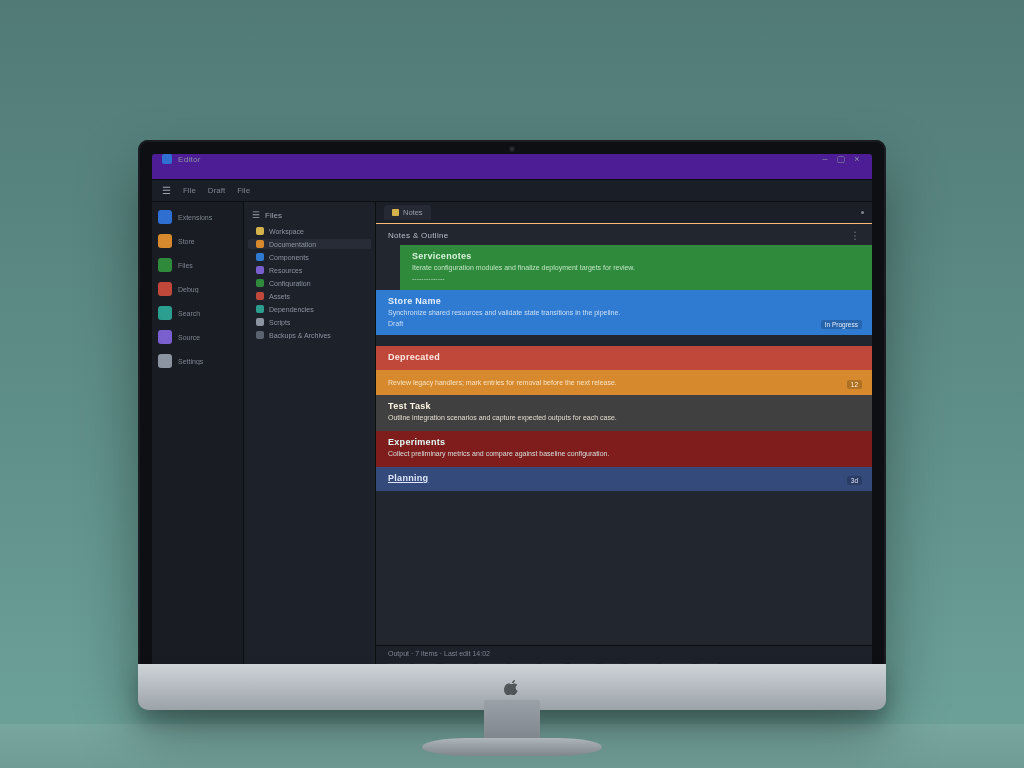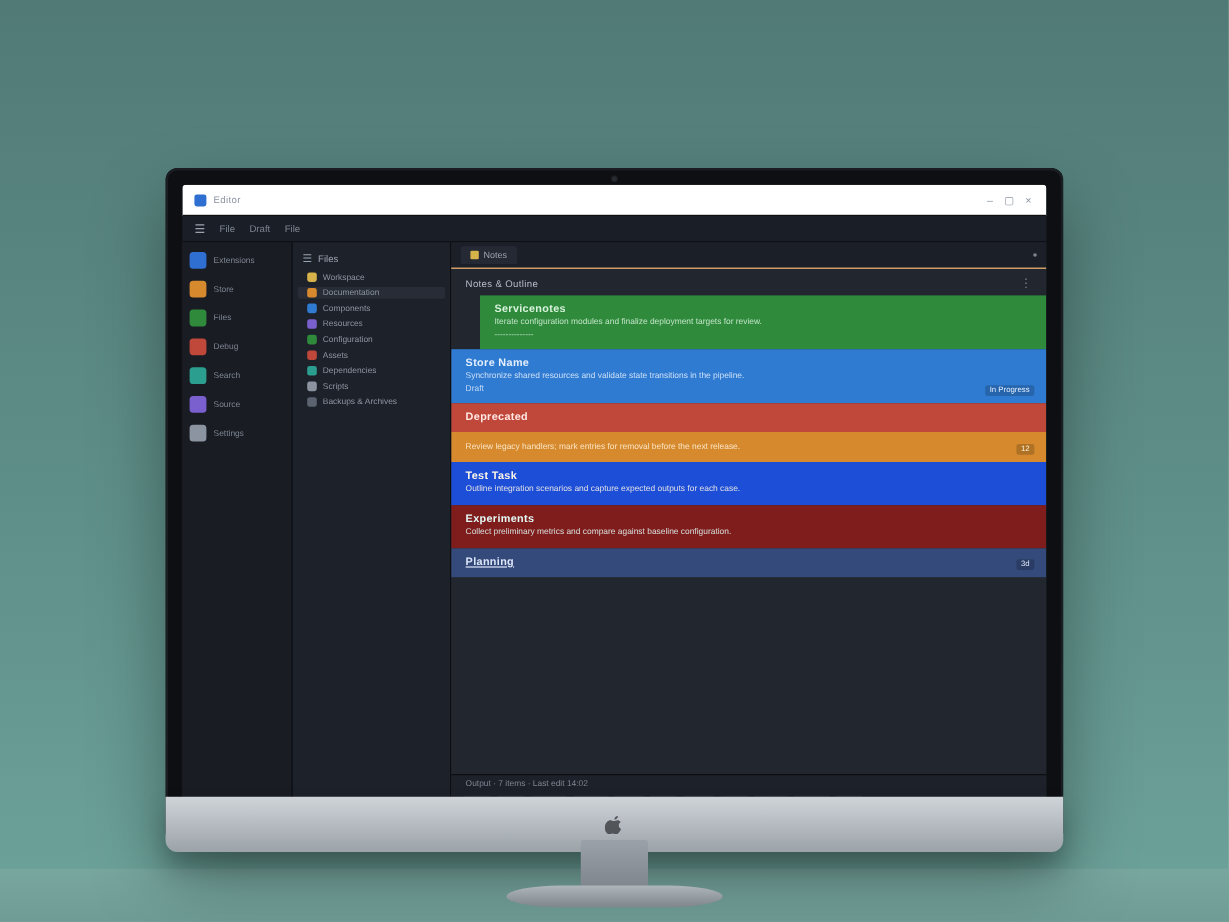--- a/index.html
+++ b/index.html
@@ -53,22 +53,22 @@
   }
   .apple { width:16px; height:16px; fill:#3a3d41; opacity:.8; }
   .desk {
     position:absolute; left:0; top:724px; width:1024px; height:44px;
     background: linear-gradient(180deg,#78a7a0, #6f9d96);
   }
 
   
   .titlebar {
     grid-column: 1 / 4; grid-row: 1;
-    background: #ffffff;
-    display:flex; align-items:center; gap:8px; padding:0 10px;
+    background: #4c1d95;
+    display:flex; align-items:flex-start; gap:8px; padding:0 10px;
     border-bottom:1px solid #0c0e12;
   }
   .titlebar .left, .titlebar .right { display:flex; align-items:center; gap:6px; }
   .titlebar .spacer { flex:1; }
   .win-icon { width:10px;height:10px; background:#2f6fd1; border-radius:2px; }
   .title-lbl { font-size:8px; color:#8c94a1; letter-spacing:.3px; }
   .win-btn { width:10px; height:10px; color:#8c94a1; font-size:9px; line-height:10px; text-align:center; cursor:pointer; }
 
   
   .topmenu {
@@ -130,23 +130,23 @@
 
   .cards { flex:1; overflow:hidden; display:flex; flex-direction:column; }
   .card { padding:6px 12px 8px; position:relative; }
   .card-title { font-size:9px; font-weight:600; letter-spacing:.3px; }
   .card-sub { font-size:7px; opacity:.85; margin-top:2px; line-height:1.4; }
   .card-sub2 { font-size:7px; opacity:.8; margin-top:2px; }
   .card-badge { position:absolute; right:10px; bottom:6px; font-size:6.5px; padding:1px 4px; border-radius:2px; background:rgba(0,0,0,.18); }
 
   .c-green  { background:#2f8a3c; color:#d8f3dc;margin-left:24px; }
   .c-blue   { background:#2f7bd1; color:#e4efff; }
-  .c-red    { background:#c0483b; color:#ffe7e3; }
+  .c-red    { background:#c0483b; color:#ffe7e3;margin-top:11px; }
   .c-orange { background:#d68a2d; color:#fff2dd; }
-  .c-amber  { background:#1d4ed8; color:#fff7e6; }
+  .c-amber  { background:#404040; color:#fff7e6; }
   .c-teal   { background:#7f1d1d; color:#e3fbf7; }
   .c-navy   { background:#344a7a; color:#dfe7fb;text-decoration:underline; }
 
   .footer-line {
     padding:4px 12px 2px; font-size:7px; color:#7d8591; background:#1d2129; border-top:1px solid #0c0e12;
   }
   .chips-row {
     padding:4px 10px 8px; background:#1d2129; display:flex; flex-wrap:wrap; gap:4px;
   }
   .chip { font-size:6.5px; color:#8c94a1; background:#262b35; padding:2px 5px; border-radius:2px; }

